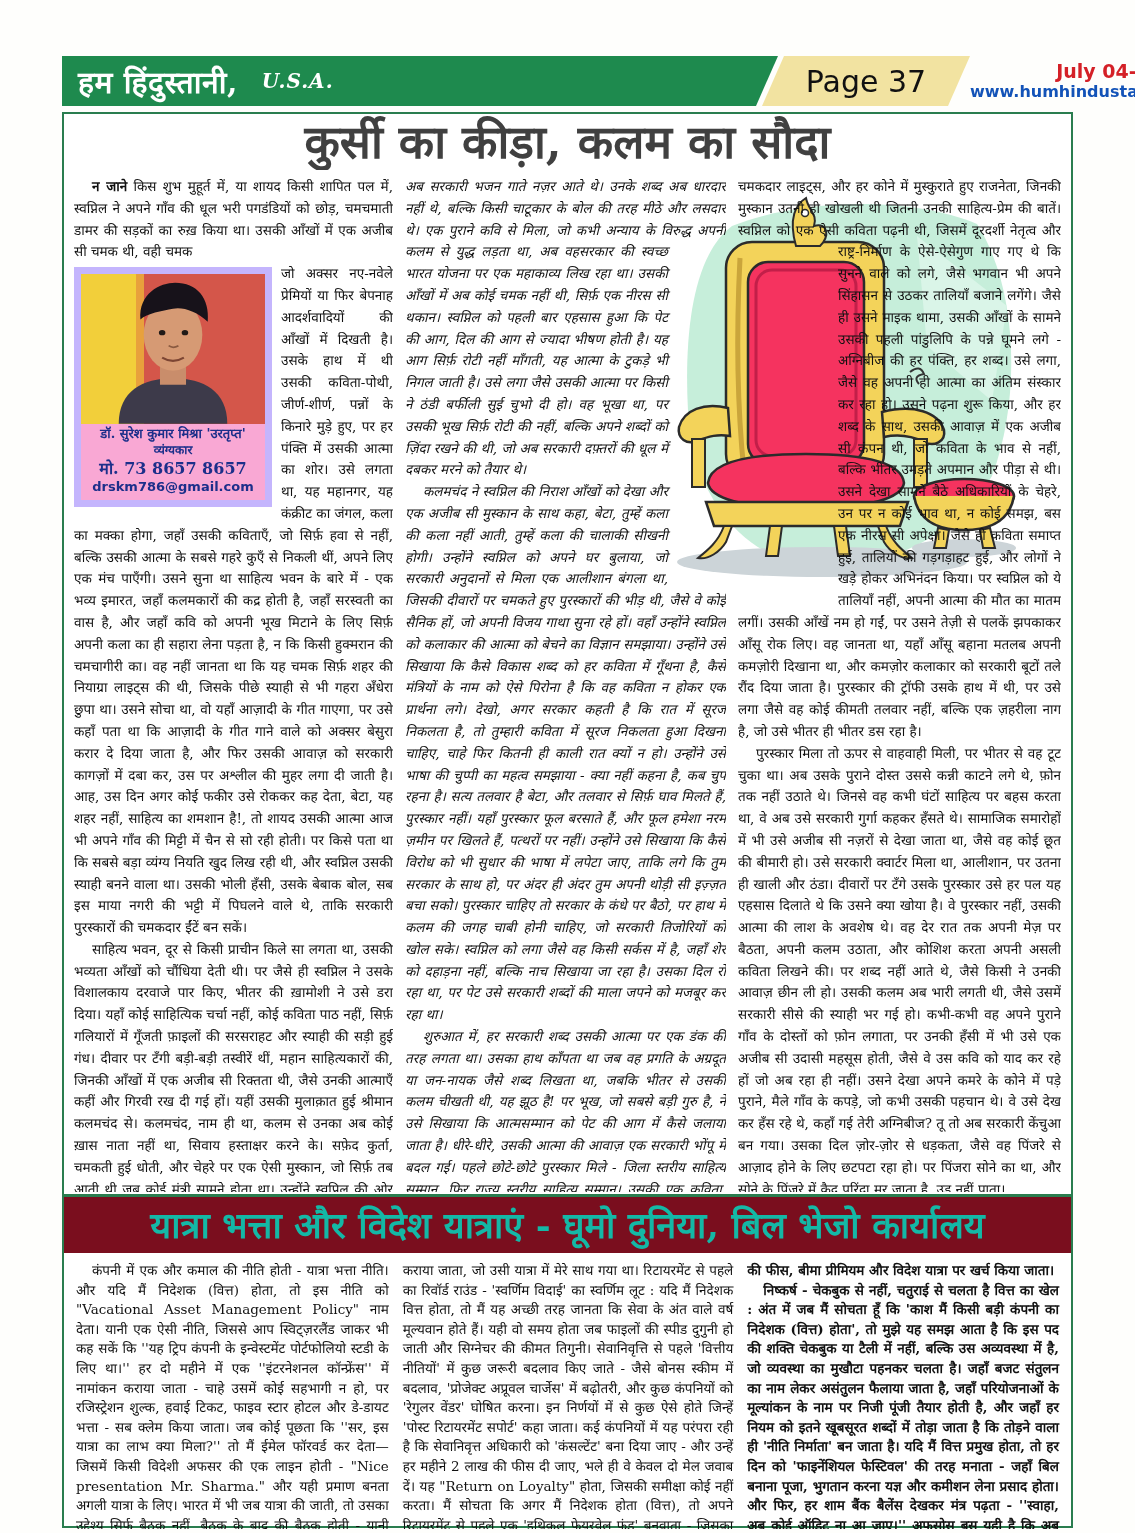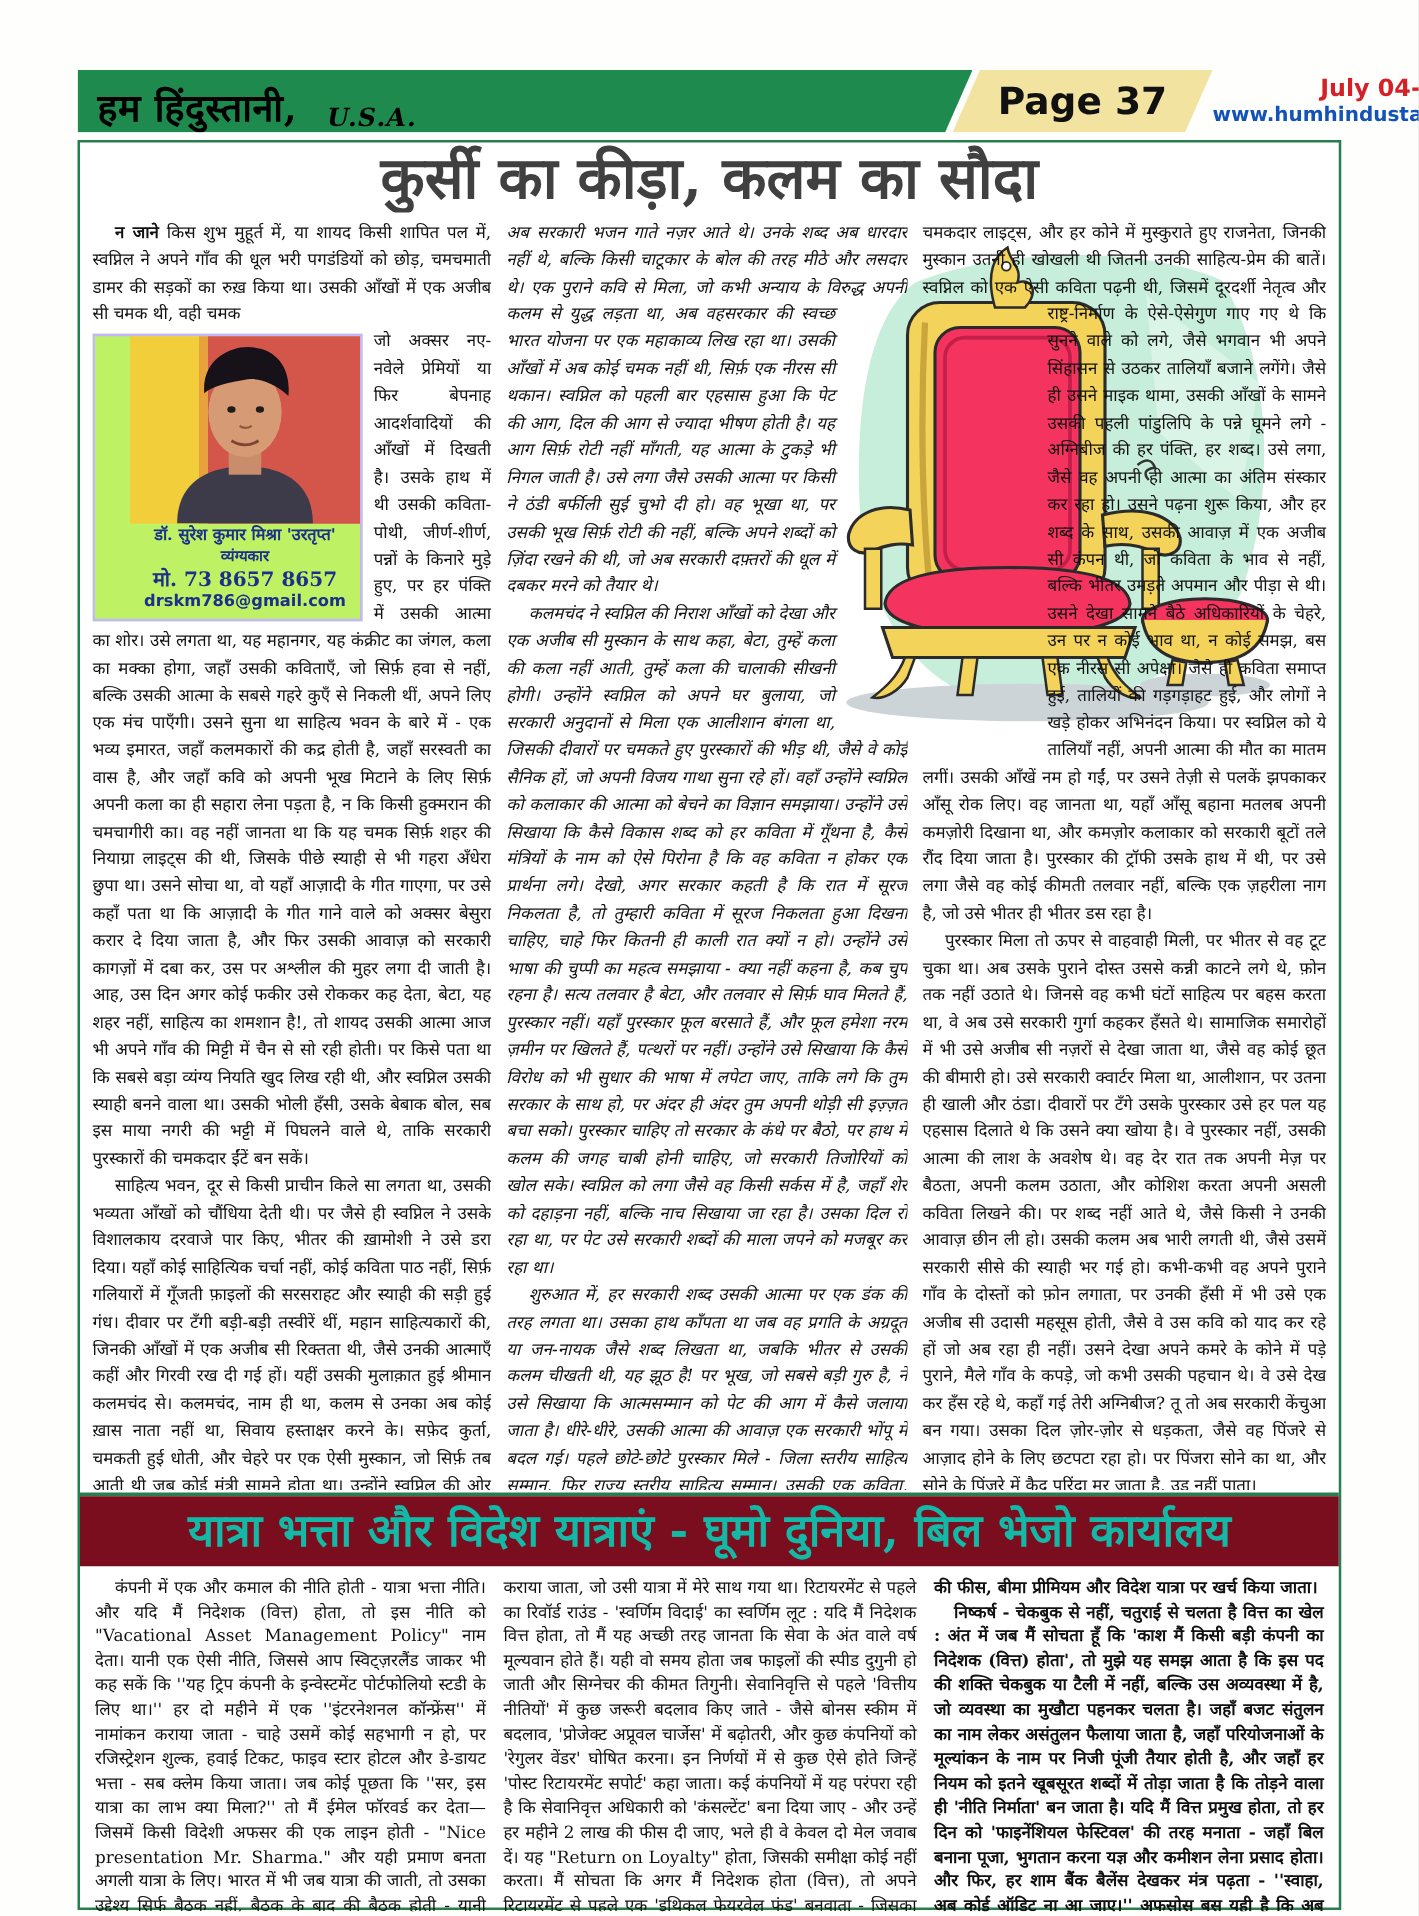--- a/index.html
+++ b/index.html
@@ -1,46 +1,46 @@
 <!DOCTYPE html>
 <html><head>
 <meta charset="utf-8">
 <style>
   html,body{margin:0;padding:0;background:#d8d8d8;}
   .page{position:relative;width:1135px;height:1533px;background:#fefefc;margin:0 auto;
         font-family:"DejaVu Serif","Liberation Serif",serif;color:#111;overflow:hidden;}
 
   
   .masthead{position:absolute;left:62px;top:56px;width:1011px;height:50px;display:flex;align-items:stretch;}
-  .mh-green{flex:0 0 700px;background:#1e8a4e;color:#000000;display:flex;align-items:flex-end;
+  .mh-green{flex:0 0 700px;background:#1e8a4e;color:#ffffff;display:flex;align-items:center;
             padding-left:16px;clip-path:polygon(0 0,100% 0,calc(100% - 22px) 100%,0 100%);}
   .mh-title{font-size:30px;font-weight:bold;letter-spacing:.5px;}
   .mh-usa{font-size:20px;font-weight:bold;font-style:italic;margin-left:24px;letter-spacing:1px;}
   .mh-page{flex:0 0 208px;margin-left:-16px;background:#f2e3a1;display:flex;align-items:center;justify-content:center;
            clip-path:polygon(22px 0,100% 0,calc(100% - 22px) 100%,0 100%);}
-  .mh-page span{font-size:30px;font-weight:bold;color:#111;font-family:"DejaVu Sans","Liberation Sans",sans-serif;}
+  .mh-page span{font-size:30px;font-weight:normal;color:#111;font-family:"DejaVu Sans","Liberation Sans",sans-serif;}
   .mh-right{flex:1;display:flex;flex-direction:column;justify-content:center;align-items:flex-end;line-height:1.15;}
   .mh-date{color:#d42027;font-weight:bold;font-size:19px;font-family:"DejaVu Sans","Liberation Sans",sans-serif;}
   .mh-site{color:#1353b8;font-weight:bold;font-size:16px;font-family:"DejaVu Sans","Liberation Sans",sans-serif;}
 
   
   .frame{position:absolute;left:62px;top:112px;width:1007px;height:1412px;border:2px solid #2a7d4f;background:#fff;}
   .headline1{height:56px;line-height:56px;text-align:center;font-size:46px;font-weight:bold;color:#404040;
              white-space:nowrap;overflow:hidden;}
 
   .cols{position:relative;display:flex;gap:12px;padding:6px 10px 0;height:1016px;overflow:hidden;}
   .c{position:relative;z-index:1;overflow:hidden;text-align:justify;font-size:13.5px;line-height:21.8px;}
   .c1{width:320px;} .c2{width:322px;font-style:italic;} .c3{width:324px;}
   p.b{margin:0;text-indent:18px;}
   p.noind{text-indent:0;}
   .lead{font-weight:bold;}
 
   
-  .author-card{float:left;width:184px;height:226px;margin:4px 9px 2px 0;border:2px solid #c4b5fd;
-               display:flex;flex-direction:column;background:#bef264;padding-left:28px;}
+  .author-card{float:left;width:184px;height:226px;margin:4px 9px 2px 0;border:7px solid #c4b5fd;
+               display:flex;flex-direction:column;background:#f9a8d4;}
   .a-photo{flex:1;position:relative;background:linear-gradient(90deg,#f2cf3a 0 30%,#e8a13c 30% 34%,#d4564a 34% 100%);overflow:hidden;}
   .a-cap{text-align:center;color:#1c2f8a;font-weight:bold;padding:2px 1px 4px;line-height:1.3;}
   .a-name{font-size:13px;} .a-role{font-size:12px;} .a-phone{font-size:16px;}
   .a-email{font-size:13px;font-family:"DejaVu Sans","Liberation Sans",sans-serif;}
 
   
   .spr{float:right;width:58px;height:330px;}
   .spl{float:left;width:100px;height:352px;}
   .chair{position:absolute;left:598px;top:26px;width:374px;height:398px;z-index:0;}
 

